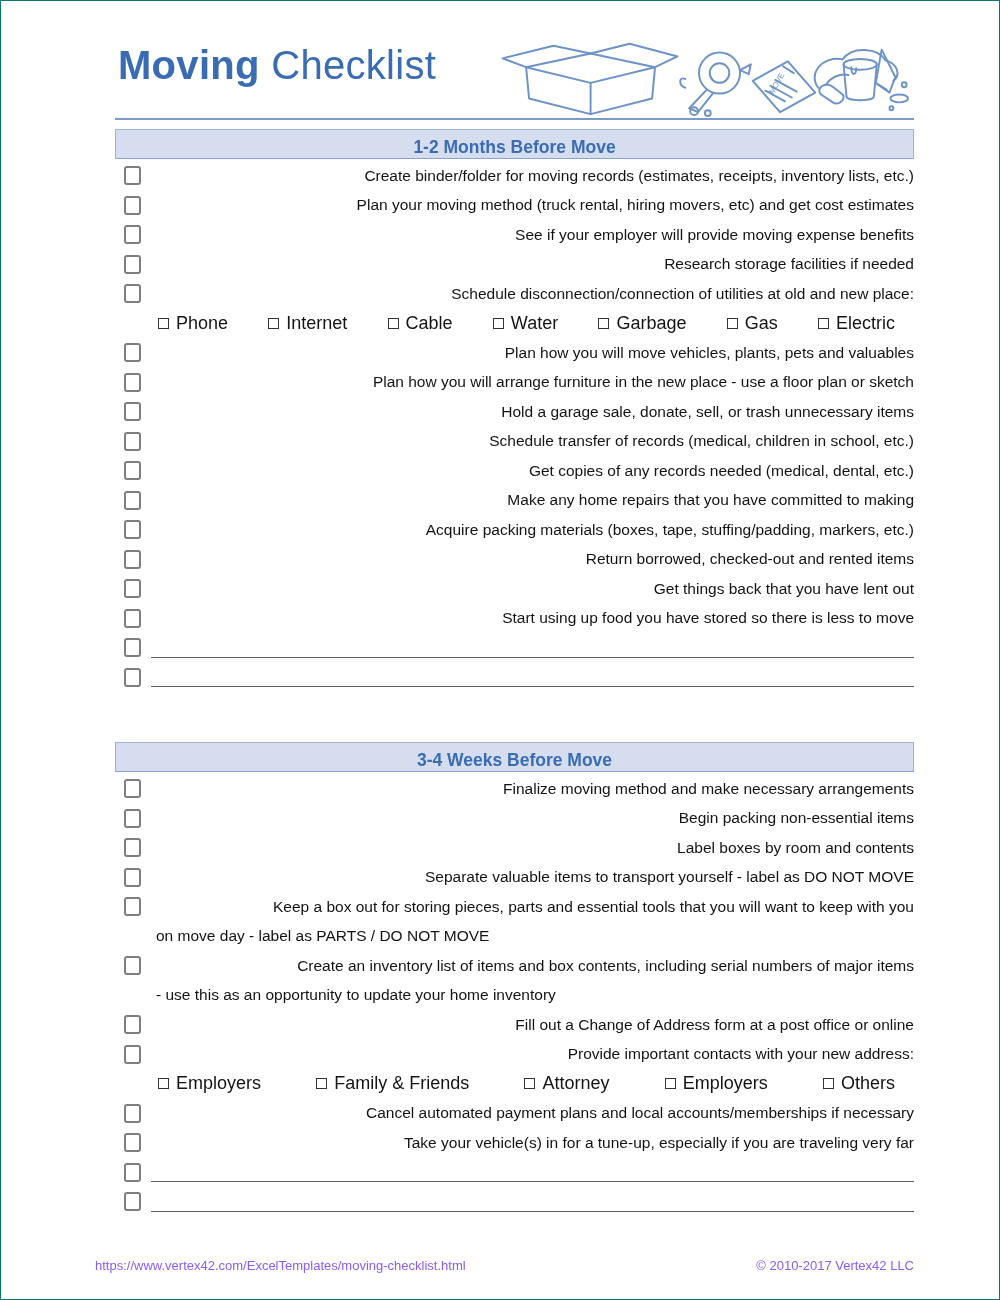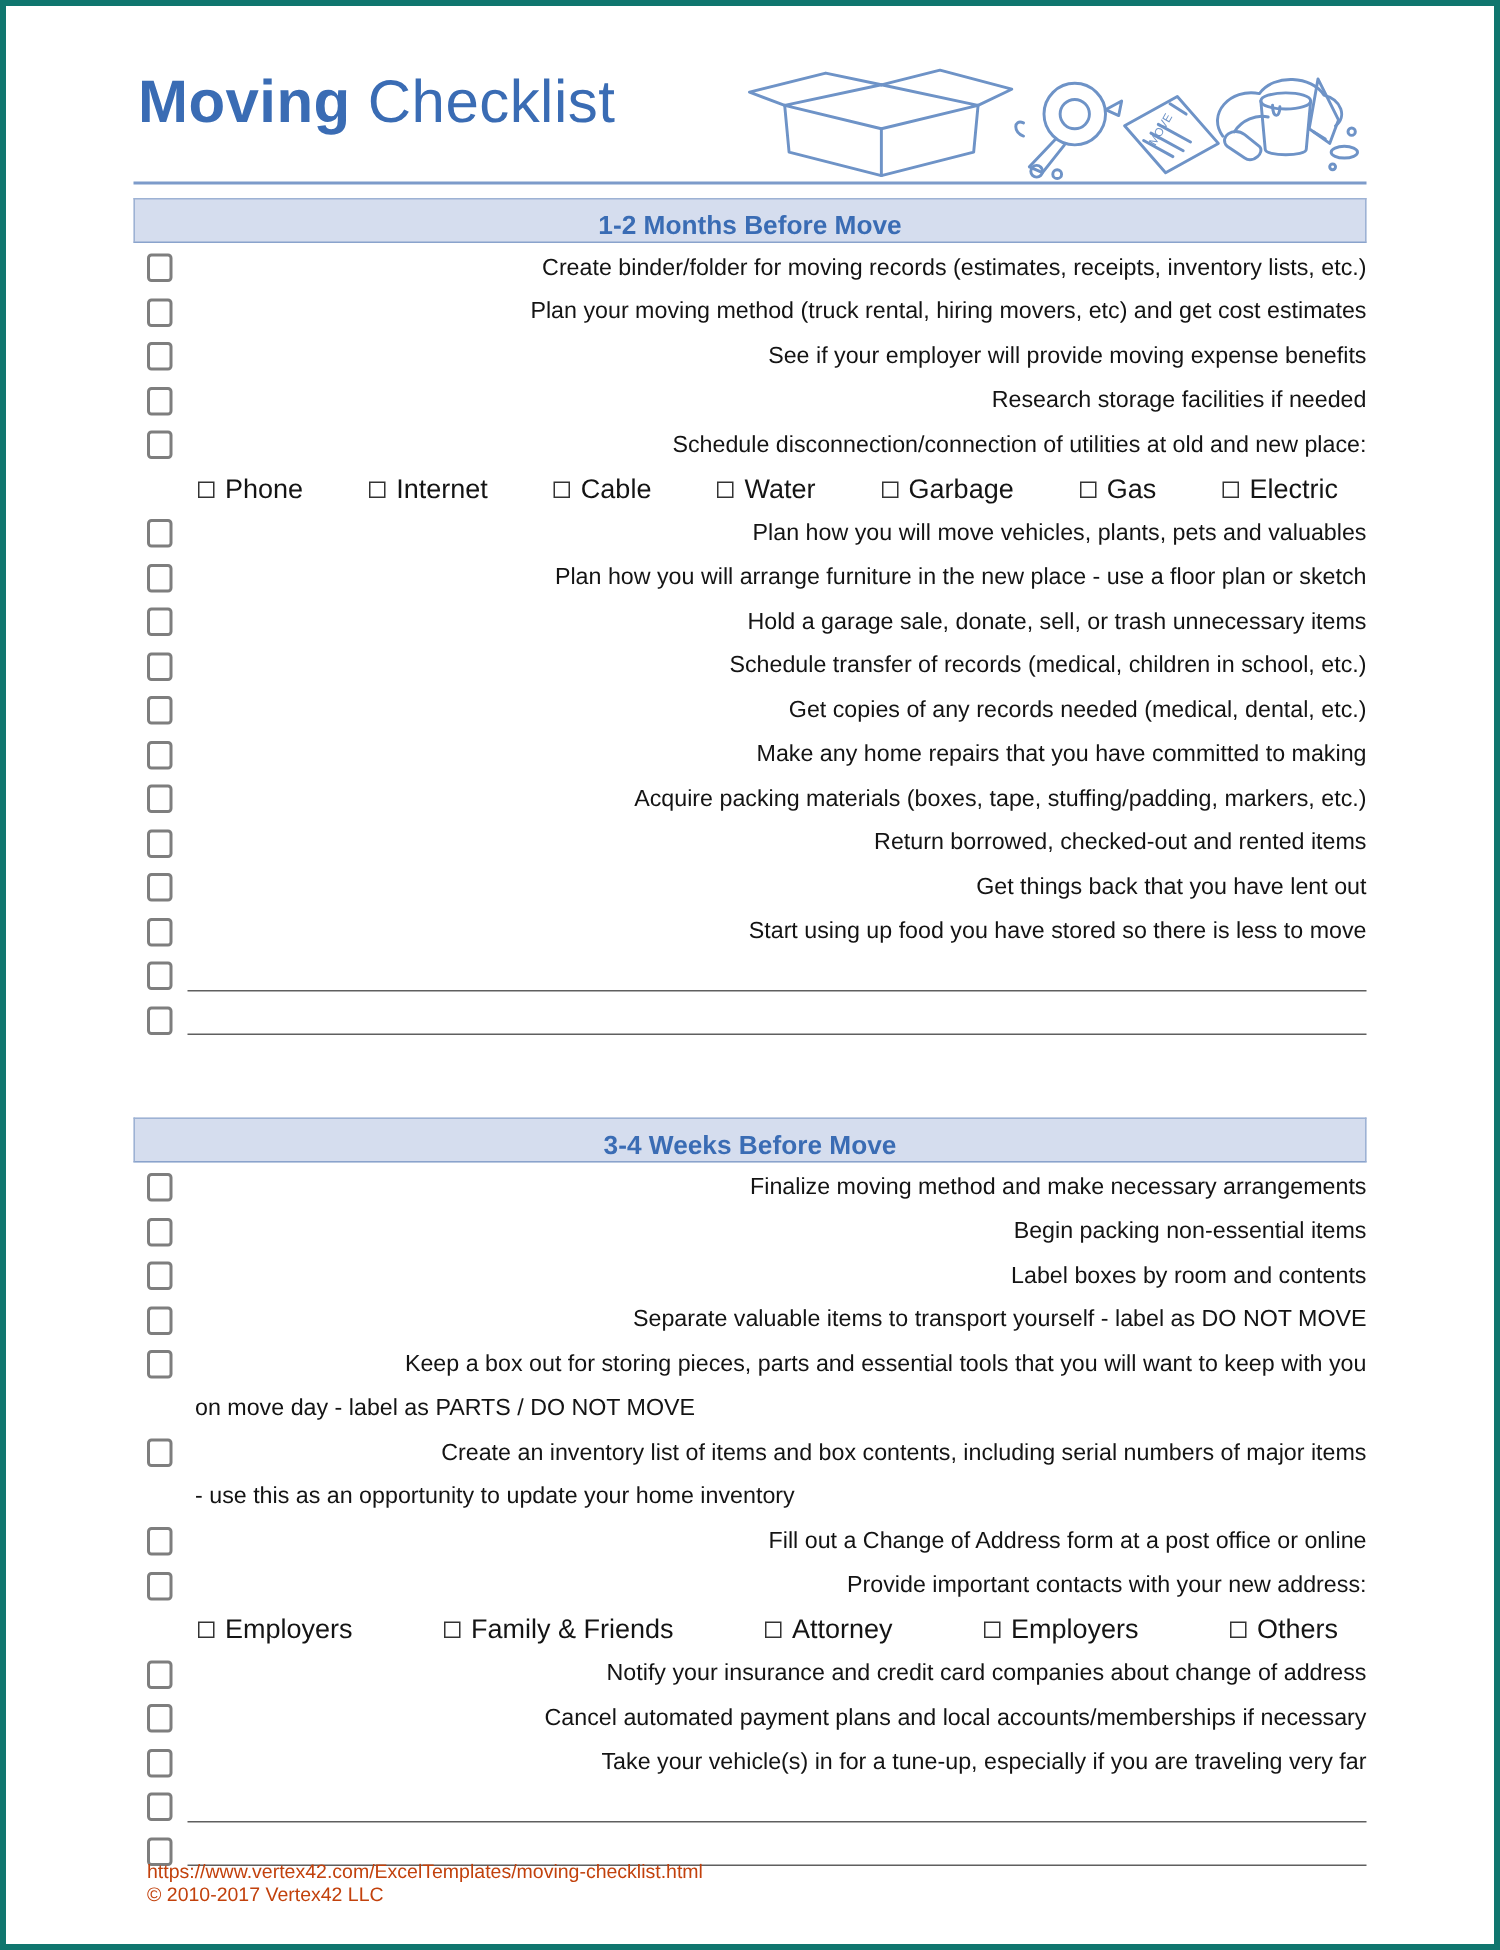--- a/index.html
+++ b/index.html
@@ -1,19 +1,19 @@
 <!DOCTYPE html>
 <html><head>
 <meta charset="utf-8">
 <style>
   html,body{margin:0;padding:0;background:#fff;}
   .page{
     position:relative;width:1000px;height:1300px;box-sizing:border-box;
-    background:#fff;border:4px solid #0f766e;overflow:hidden;
-    font-family:"Liberation Sans",sans-serif;color:#141414;
+    background:#fff;border:1px solid #0f766e;overflow:hidden;
+    font-family:"Liberation Sans",sans-serif;color:#141414;padding-left:29px;
   }
   
   .header{position:relative;height:117px;margin:0 85px;border-bottom:2px solid #7d9bca;}
   .title{position:absolute;left:3px;top:42px;margin:0;font-size:40px;line-height:44px;
          color:#3a6cb4;font-weight:bold;letter-spacing:.3px;white-space:nowrap;}
   .title .light{font-weight:normal;}
   .illus{position:absolute;right:5px;bottom:0;}
   
   .main{margin:0 85px;}
   .section + .section{margin-top:50px;}
@@ -26,21 +26,21 @@
   .cb{width:13px;height:15px;border:2.5px solid #7e7e7e;border-radius:3px;
       background:#fff;margin-left:9px;flex:none;}
   .txt{margin-left:15px;font-size:15.5px;white-space:nowrap;}
   .row.cont .txt{margin-left:41px;}
   .row.options{padding-left:43px;}
   .opt{display:flex;align-items:center;margin-right:19px;font-size:18px;}
   .minibox{width:9px;height:9px;border:1.5px solid #333;margin-right:7px;flex:none;background:#fff;}
   .row.blank .line{flex:1;height:19px;border-bottom:1.5px solid #5f5f5f;margin-left:10px;margin-right:0;}
   
   .footer{position:absolute;left:94px;right:85px;bottom:26px;display:flex;
-    justify-content:space-between;font-size:13px;color:#c2410c;flex-direction:column;}
+    justify-content:space-between;font-size:13px;color:#8b5cf6;}
 </style>
 </head>
 <body>
 
 <div class="page">
 
   <div class="header">
     <h1 class="title"><span>Moving</span>&nbsp;<span class="light">Checklist</span></h1>
 
     <svg class="illus" viewBox="0 0 430 86" width="420" height="84">
@@ -250,24 +250,20 @@
               <span class="minibox"></span>
               <span>Employers</span>
             </span>
             <span class="opt">
               <span class="minibox"></span>
               <span>Others</span>
             </span>
           </div>
           <div class="row task">
             <span class="cb"></span>
-            <span class="txt">Notify your insurance and credit card companies about change of address</span>
-          </div>
-          <div class="row task">
-            <span class="cb"></span>
             <span class="txt">Cancel automated payment plans and local accounts/memberships if necessary</span>
           </div>
           <div class="row task">
             <span class="cb"></span>
             <span class="txt">Take your vehicle(s) in for a tune-up, especially if you are traveling very far</span>
           </div>
           <div class="row blank">
             <span class="cb"></span>
             <span class="line"></span>
           </div>

